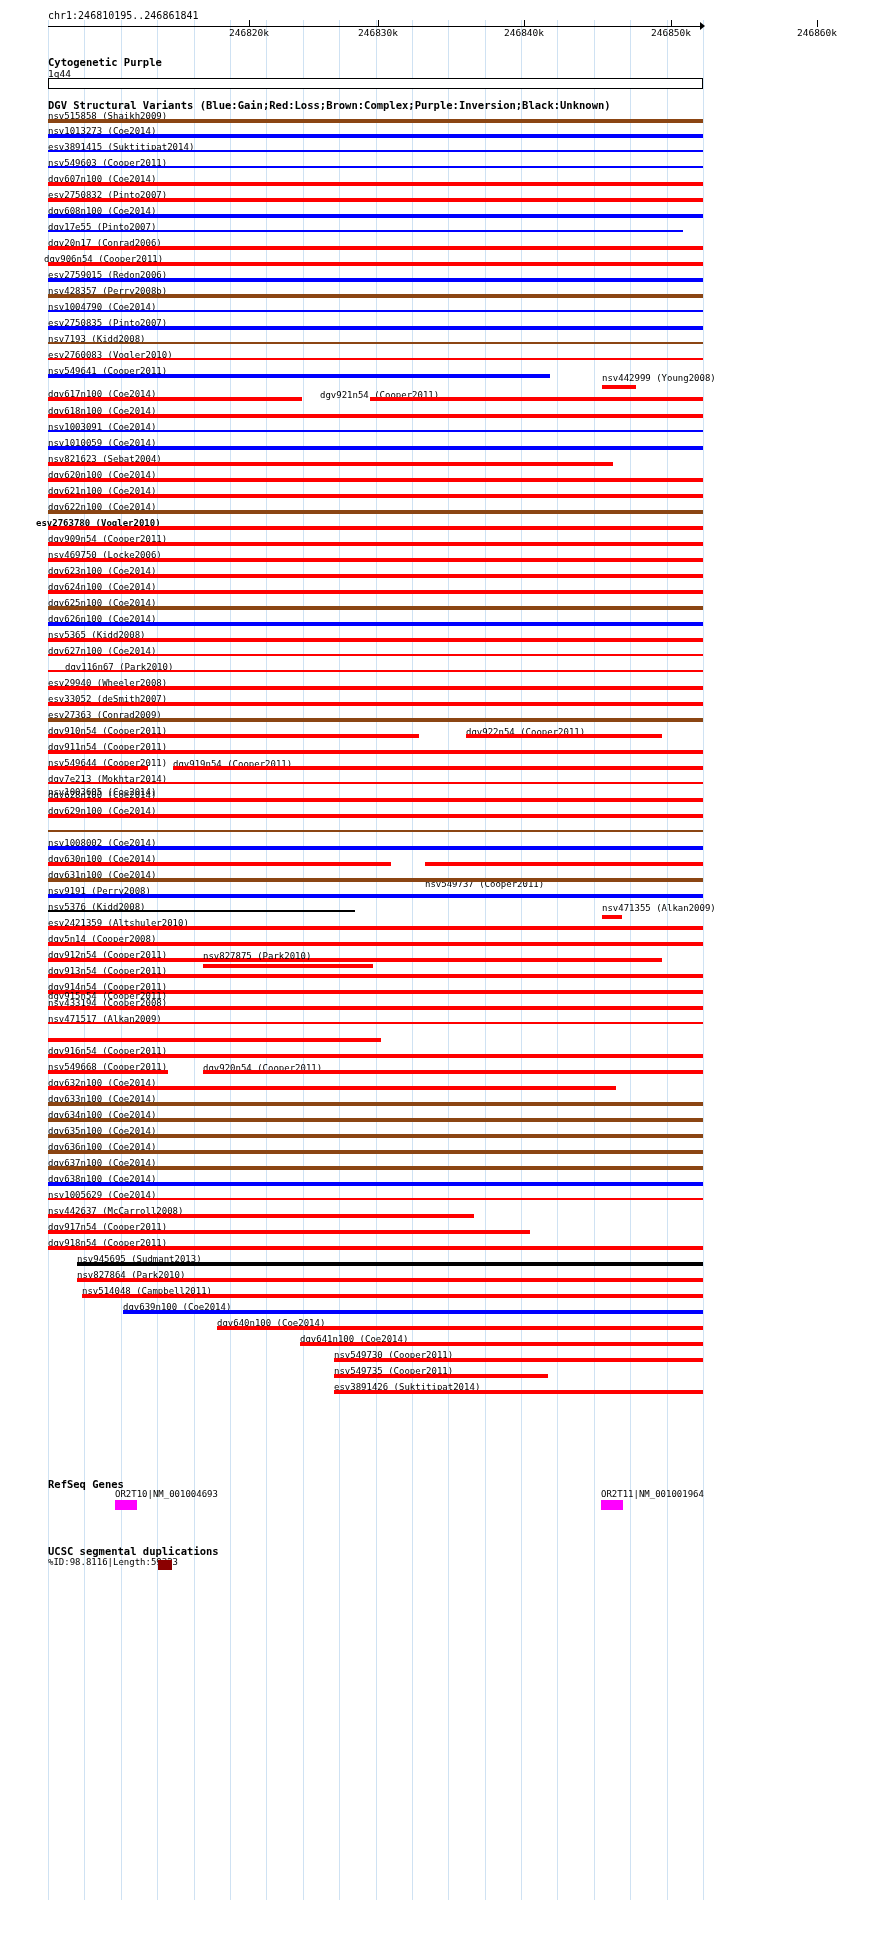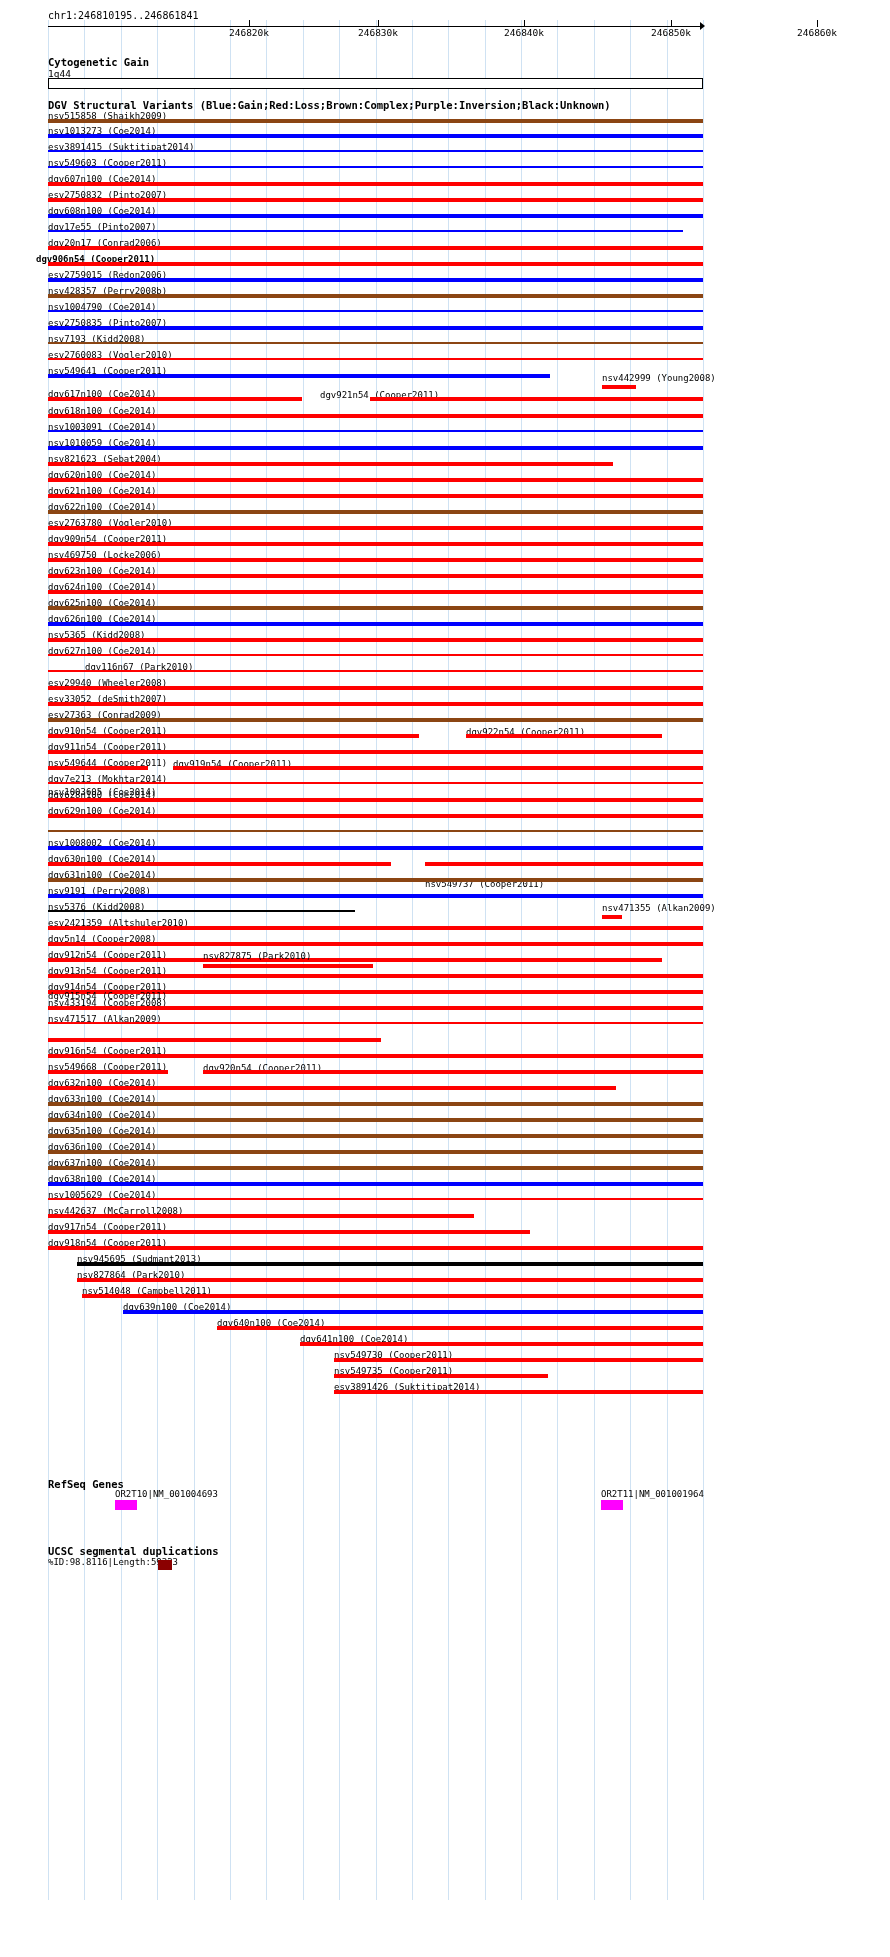--- a/index.html
+++ b/index.html
@@ -77,21 +77,21 @@
       <div class="tick" style="left: 378px;"></div>
       <div class="ticklabel" style="left: 378px;">246830k</div>
       <div class="tick" style="left: 524px;"></div>
       <div class="ticklabel" style="left: 524px;">246840k</div>
       <div class="tick" style="left: 671px;"></div>
       <div class="ticklabel" style="left: 671px;">246850k</div>
       <div class="tick" style="left: 817px;"></div>
       <div class="ticklabel" style="left: 817px;">246860k</div>
     </div>
 
-  <div class="section-title" style="top:56px">Cytogenetic Gain</div>
+  <div class="section-title" style="top:56px">Cytogenetic Purple</div>
   <div class="section-sub" style="top:68px">1q44</div>
   <div class="band" style="top:78px;width:653px;"></div>
 
   <div class="section-title" style="top:99px">DGV Structural Variants (Blue:Gain;Red:Loss;Brown:Complex;Purple:Inversion;Black:Unknown)</div>
 
   <div id="variantlayer">
       <div class="vlabel" style="left: 48px; top: 112px;">nsv515858 (Shaikh2009)</div>
       <div class="vbar" style="left: 48px; top: 119px; width: 655px; background: rgb(139, 69, 19);"></div>
       <div class="vlabel" style="left: 48px; top: 127px;">nsv1013273 (Coe2014)</div>
       <div class="vbar" style="left: 48px; top: 134px; width: 655px; background: rgb(0, 0, 255);"></div>
@@ -102,21 +102,21 @@
       <div class="vlabel" style="left: 48px; top: 175px;">dgv607n100 (Coe2014)</div>
       <div class="vbar" style="left: 48px; top: 182px; width: 655px; background: rgb(255, 0, 0);"></div>
       <div class="vlabel" style="left: 48px; top: 191px;">esv2750832 (Pinto2007)</div>
       <div class="vbar" style="left: 48px; top: 198px; width: 655px; background: rgb(255, 0, 0);"></div>
       <div class="vlabel" style="left: 48px; top: 207px;">dgv608n100 (Coe2014)</div>
       <div class="vbar" style="left: 48px; top: 214px; width: 655px; background: rgb(0, 0, 255);"></div>
       <div class="vlabel" style="left: 48px; top: 223px;">dgv17e55 (Pinto2007)</div>
       <div class="vbar thin" style="left: 48px; top: 230px; width: 635px; background: rgb(0, 0, 255);"></div>
       <div class="vlabel" style="left: 48px; top: 239px;">dgv20n17 (Conrad2006)</div>
       <div class="vbar" style="left: 48px; top: 246px; width: 655px; background: rgb(255, 0, 0);"></div>
-      <div class="vlabel" style="left: 36px; top: 255px; font-weight: bold;">dgv906n54 (Cooper2011)</div>
+      <div class="vlabel" style="left: 44px; top: 255px;">dgv906n54 (Cooper2011)</div>
       <div class="vbar" style="left: 48px; top: 262px; width: 655px; background: rgb(255, 0, 0);"></div>
       <div class="vlabel" style="left: 48px; top: 271px;">esv2759015 (Redon2006)</div>
       <div class="vbar" style="left: 48px; top: 278px; width: 655px; background: rgb(0, 0, 255);"></div>
       <div class="vlabel" style="left: 48px; top: 287px;">nsv428357 (Perry2008b)</div>
       <div class="vbar" style="left: 48px; top: 294px; width: 655px; background: rgb(139, 69, 19);"></div>
       <div class="vlabel" style="left: 48px; top: 303px;">nsv1004790 (Coe2014)</div>
       <div class="vbar thin" style="left: 48px; top: 310px; width: 655px; background: rgb(0, 0, 255);"></div>
       <div class="vlabel" style="left: 48px; top: 319px;">esv2750835 (Pinto2007)</div>
       <div class="vbar" style="left: 48px; top: 326px; width: 655px; background: rgb(0, 0, 255);"></div>
       <div class="vlabel" style="left: 48px; top: 335px;">nsv7193 (Kidd2008)</div>
@@ -138,39 +138,39 @@
       <div class="vlabel" style="left: 48px; top: 439px;">nsv1010059 (Coe2014)</div>
       <div class="vbar" style="left: 48px; top: 446px; width: 655px; background: rgb(0, 0, 255);"></div>
       <div class="vlabel" style="left: 48px; top: 455px;">nsv821623 (Sebat2004)</div>
       <div class="vbar" style="left: 48px; top: 462px; width: 565px; background: rgb(255, 0, 0);"></div>
       <div class="vlabel" style="left: 48px; top: 471px;">dgv620n100 (Coe2014)</div>
       <div class="vbar" style="left: 48px; top: 478px; width: 655px; background: rgb(255, 0, 0);"></div>
       <div class="vlabel" style="left: 48px; top: 487px;">dgv621n100 (Coe2014)</div>
       <div class="vbar" style="left: 48px; top: 494px; width: 655px; background: rgb(255, 0, 0);"></div>
       <div class="vlabel" style="left: 48px; top: 503px;">dgv622n100 (Coe2014)</div>
       <div class="vbar" style="left: 48px; top: 510px; width: 655px; background: rgb(139, 69, 19);"></div>
-      <div class="vlabel" style="left: 48px; top: 519px;">esv2763780 (Vogler2010)</div>
+      <div class="vlabel" style="left: 36px; top: 519px; font-weight: bold;">esv2763780 (Vogler2010)</div>
       <div class="vbar" style="left: 48px; top: 526px; width: 655px; background: rgb(255, 0, 0);"></div>
       <div class="vlabel" style="left: 48px; top: 535px;">dgv909n54 (Cooper2011)</div>
       <div class="vbar" style="left: 48px; top: 542px; width: 655px; background: rgb(255, 0, 0);"></div>
       <div class="vlabel" style="left: 48px; top: 551px;">nsv469750 (Locke2006)</div>
       <div class="vbar" style="left: 48px; top: 558px; width: 655px; background: rgb(255, 0, 0);"></div>
       <div class="vlabel" style="left: 48px; top: 567px;">dgv623n100 (Coe2014)</div>
       <div class="vbar" style="left: 48px; top: 574px; width: 655px; background: rgb(255, 0, 0);"></div>
       <div class="vlabel" style="left: 48px; top: 583px;">dgv624n100 (Coe2014)</div>
       <div class="vbar" style="left: 48px; top: 590px; width: 655px; background: rgb(255, 0, 0);"></div>
       <div class="vlabel" style="left: 48px; top: 599px;">dgv625n100 (Coe2014)</div>
       <div class="vbar" style="left: 48px; top: 606px; width: 655px; background: rgb(139, 69, 19);"></div>
       <div class="vlabel" style="left: 48px; top: 615px;">dgv626n100 (Coe2014)</div>
       <div class="vbar" style="left: 48px; top: 622px; width: 655px; background: rgb(0, 0, 255);"></div>
       <div class="vlabel" style="left: 48px; top: 631px;">nsv5365 (Kidd2008)</div>
       <div class="vbar" style="left: 48px; top: 638px; width: 655px; background: rgb(255, 0, 0);"></div>
       <div class="vlabel" style="left: 48px; top: 647px;">dgv627n100 (Coe2014)</div>
       <div class="vbar thin" style="left: 48px; top: 654px; width: 655px; background: rgb(255, 0, 0);"></div>
-      <div class="vlabel" style="left: 52px; top: 663px; padding-left: 33px;">dgv116n67 (Park2010)</div>
+      <div class="vlabel" style="left: 32px; top: 663px; padding-left: 33px;">dgv116n67 (Park2010)</div>
       <div class="vbar thin" style="left: 48px; top: 670px; width: 655px; background: rgb(255, 0, 0);"></div>
       <div class="vlabel" style="left: 48px; top: 679px;">esv29940 (Wheeler2008)</div>
       <div class="vbar" style="left: 48px; top: 686px; width: 655px; background: rgb(255, 0, 0);"></div>
       <div class="vlabel" style="left: 48px; top: 695px;">esv33052 (deSmith2007)</div>
       <div class="vbar" style="left: 48px; top: 702px; width: 655px; background: rgb(255, 0, 0);"></div>
       <div class="vlabel" style="left: 48px; top: 711px;">esv27363 (Conrad2009)</div>
       <div class="vbar" style="left: 48px; top: 718px; width: 655px; background: rgb(139, 69, 19);"></div>
       <div class="vlabel" style="left: 48px; top: 727px;">dgv910n54 (Cooper2011)</div>
       <div class="vbar" style="left: 48px; top: 734px; width: 371px; background: rgb(255, 0, 0);"></div>
       <div class="vlabel" style="left: 466px; top: 728px;">dgv922n54 (Cooper2011)</div>

